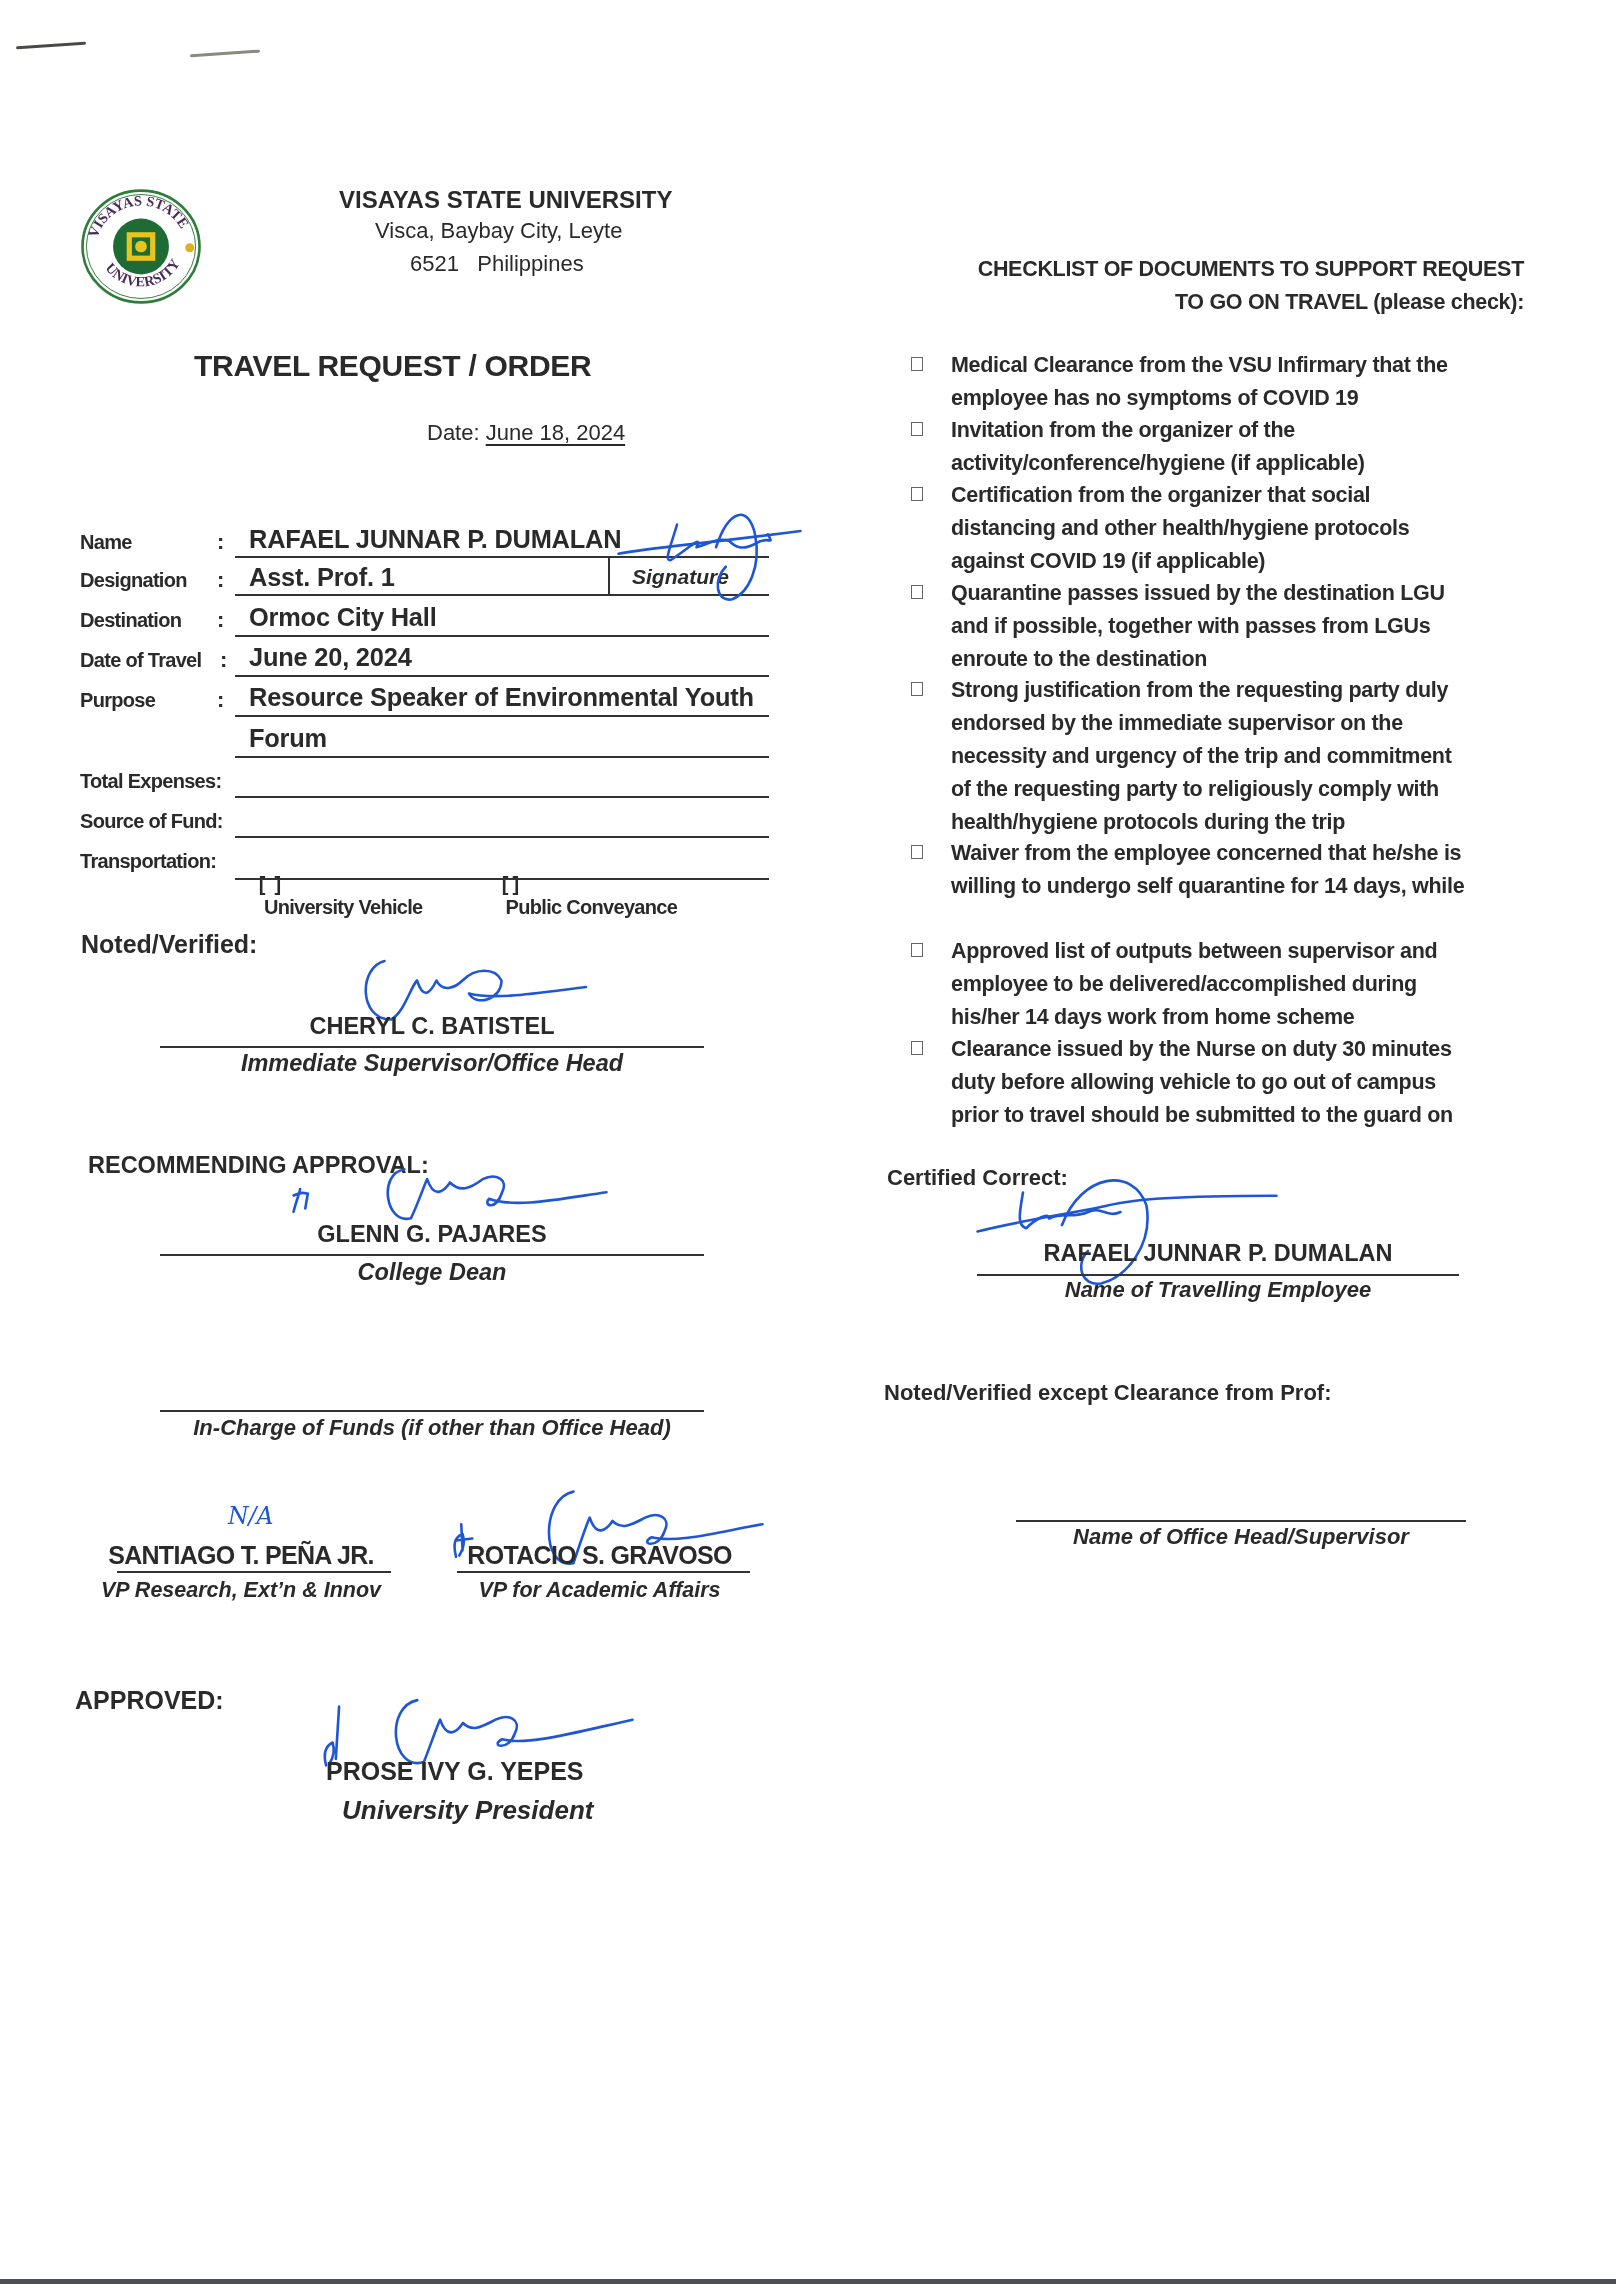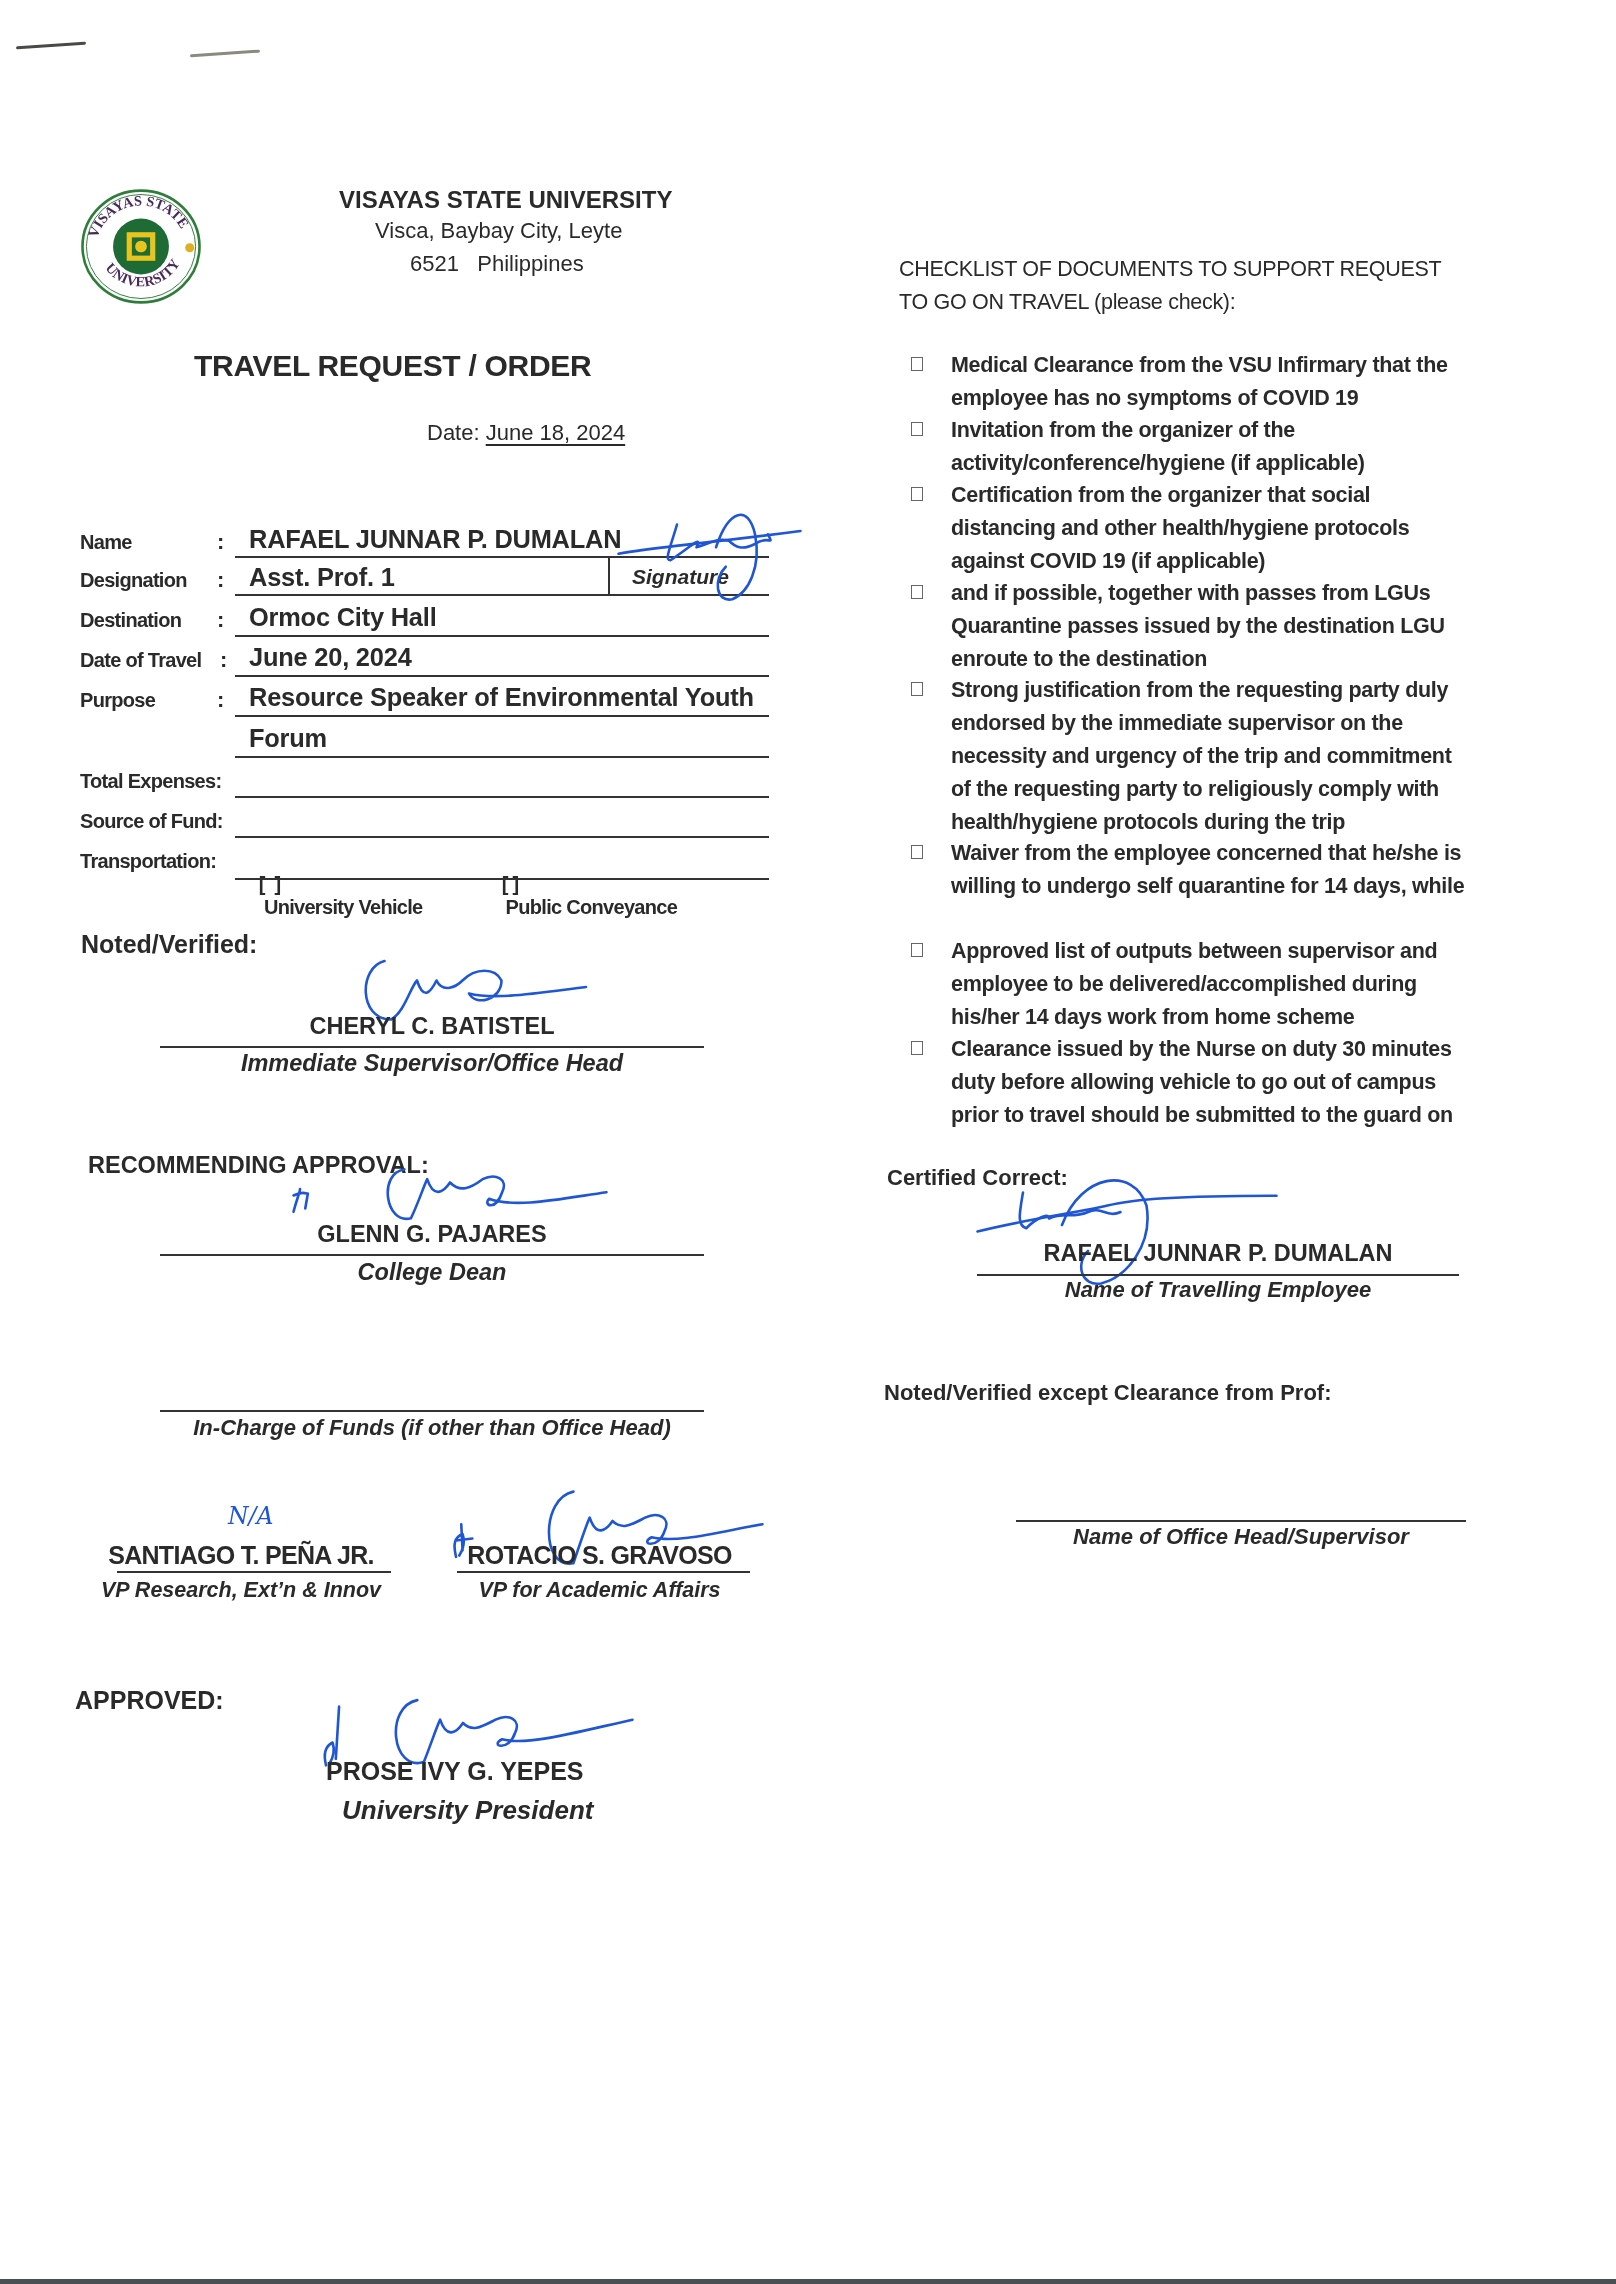--- a/index.html
+++ b/index.html
@@ -20,21 +20,21 @@
   .form-title { left: 194px; top: 349px; font-size: 30px; font-weight: bold; letter-spacing: -0.3px; }
   .date-row { left: 427px; top: 420px; font-size: 22px; }
   .date-val { text-decoration: underline; text-underline-offset: 3.9px; }
 
   
   .flabel { position: absolute; left: 80px; font-size: 20px; font-weight: bold; letter-spacing: -0.7px; }
   .fcolon { position: absolute; left: 217px; font-size: 22px; font-weight: bold; }
   .fvalue { position: absolute; left: 249px; font-size: 25.4px; font-weight: bold; letter-spacing: -0.2px; }
 
   
-  .chk-title { left: 899px; top: 253px; width: 625px; font-size: 21.5px; font-weight: normal; text-align: left; line-height: 33px; letter-spacing: -0.3px; }
+  .chk-title { left: 899px; top: 253px; width: 625px; font-size: 21.5px; font-weight: bold; text-align: right; line-height: 33px; letter-spacing: -0.3px; }
   .chk-item { position: absolute; left: 911px; width: 625px; }
   .chk-box { position: absolute; left: 0; top: 7.8px; width: 11.7px; height: 14.3px; border: 1.3px solid #666; background: #fff; box-sizing: border-box; cursor: pointer; }
   .chk-text { position: absolute; left: 40px; width: 599px; font-size: 21.5px; font-weight: bold; line-height: 33px; letter-spacing: -0.3px; }
 
   .section-head { position: absolute; font-size: 25px; font-weight: bold; }
   .sign-name { position: absolute; font-size: 23.5px; font-weight: bold; text-align: center; }
   .sign-role { position: absolute; font-size: 23.5px; font-style: italic; font-weight: bold; text-align: center; }
 
   .scan-mark { position: absolute; height: 3.3px; background: #4a4a44; border-radius: 2px; transform: rotate(-4deg); }
 </style>
@@ -194,22 +194,22 @@
       <div class="chk-box"></div>
       <div class="chk-text">
         <div>Certification from the organizer that social</div>
         <div>distancing and other health/hygiene protocols</div>
         <div>against COVID 19 (if applicable)</div>
       </div>
     </div>
     <div class="chk-item" style="top: 577px;">
       <div class="chk-box"></div>
       <div class="chk-text">
+        <div>Quarantine passes issued by the destination LGU</div>
         <div>and if possible, together with passes from LGUs</div>
-        <div>Quarantine passes issued by the destination LGU</div>
         <div>enroute to the destination</div>
       </div>
     </div>
     <div class="chk-item" style="top: 674px;">
       <div class="chk-box"></div>
       <div class="chk-text">
         <div>Strong justification from the requesting party duly</div>
         <div>endorsed by the immediate supervisor on the</div>
         <div>necessity and urgency of the trip and commitment</div>
         <div>of the requesting party to religiously comply with</div>

